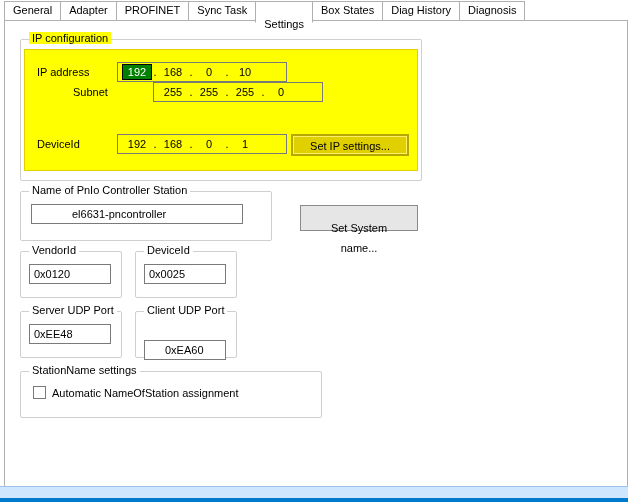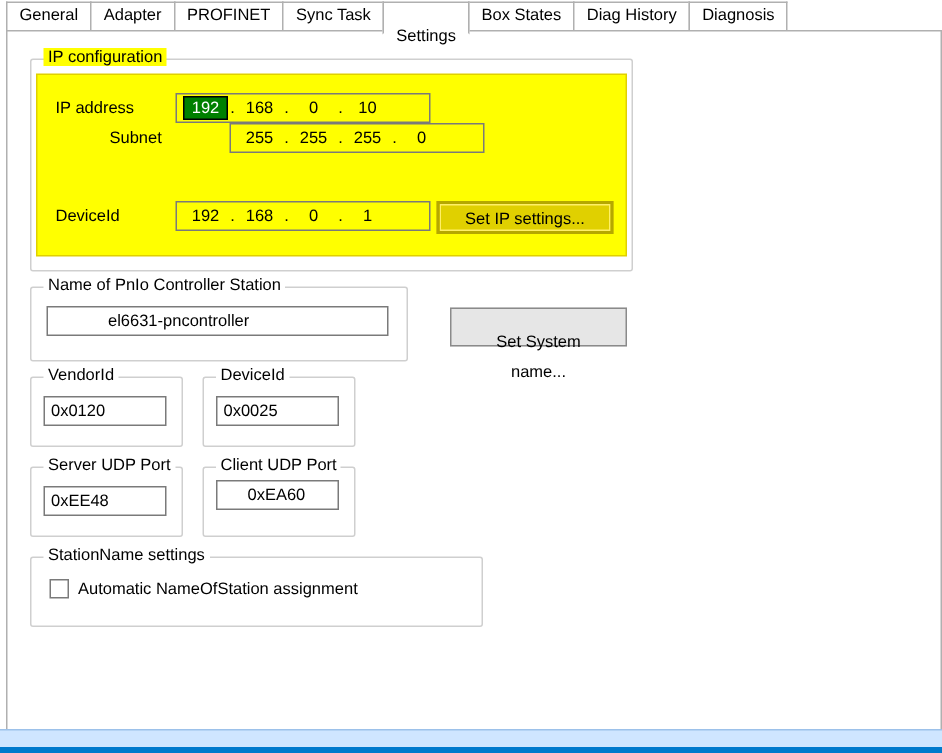--- a/index.html
+++ b/index.html
@@ -236,42 +236,42 @@
             <span class="ip-octet">1</span>
           </div>
         </div>
 
         <div class="btn highlight" style="position:absolute; right:8px; top:84px; width:118px; padding:0;">Set IP settings...</div>
       </div>
     </div>
 
     <div class="group" style="left:15px; top:170px; width:250px; height:48px;">
       <span class="caption">Name of PnIo Controller Station</span>
-      <div class="textbox" style="position:absolute; left:10px; top:12px; width:228px;padding-left:40px;">el6631-pncontroller</div>
+      <div class="textbox" style="position:absolute; left:10px; top:12px; width:212px;padding-left:40px;">el6631-pncontroller</div>
     </div>
     <div class="btn" style="position:absolute; left:295px; top:184px; width:118px; padding:12px;">Set System name...</div>
 
     <div class="group" style="left:15px; top:230px; width:100px; height:45px;">
       <span class="caption">VendorId</span>
       <div class="textbox" style="position:absolute; left:8px; top:12px; width:82px;">0x0120</div>
     </div>
 
     <div class="group" style="left:130px; top:230px; width:100px; height:45px;">
       <span class="caption">DeviceId</span>
       <div class="textbox" style="position:absolute; left:8px; top:12px; width:82px;">0x0025</div>
     </div>
 
     <div class="group" style="left:15px; top:290px; width:100px; height:45px;">
       <span class="caption">Server UDP Port</span>
       <div class="textbox" style="position:absolute; left:8px; top:12px; width:82px;">0xEE48</div>
     </div>
 
     <div class="group" style="left:130px; top:290px; width:100px; height:45px;">
       <span class="caption">Client UDP Port</span>
-      <div class="textbox" style="position:absolute; left:8px; top:8px; width:82px;padding-left:20px;">0xEA60</div>
+      <div class="textbox" style="position:absolute; left:8px; top:28px; width:82px;padding-left:20px;">0xEA60</div>
     </div>
 
     <div class="group" style="left:15px; top:350px; width:300px; height:45px;">
       <span class="caption">StationName settings</span>
       <div style="position:absolute; left:12px; top:14px; display:flex; align-items:flex-end;">
         <span class="checkbox"></span>
         <span>Automatic NameOfStation assignment</span>
       </div>
     </div>
 

